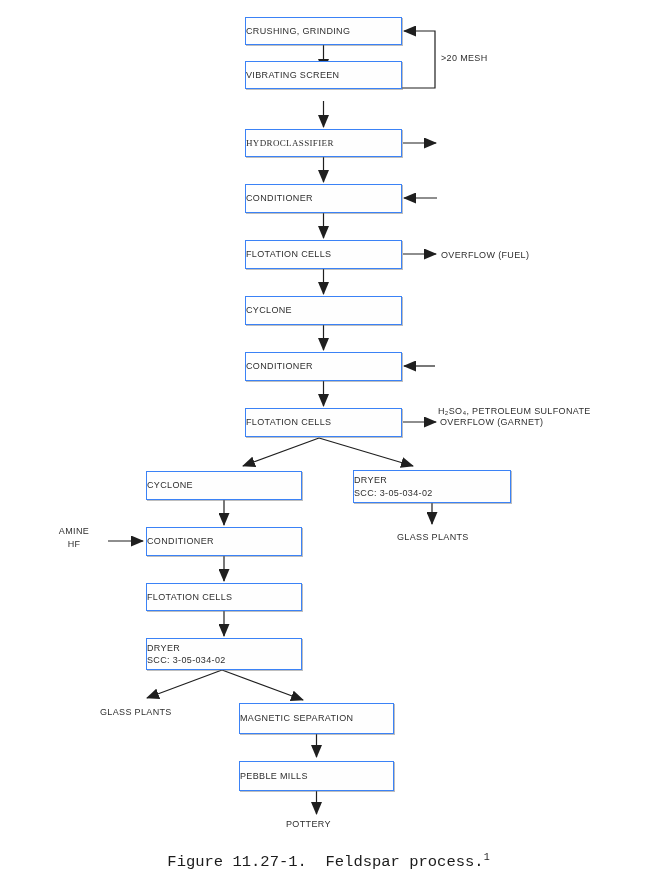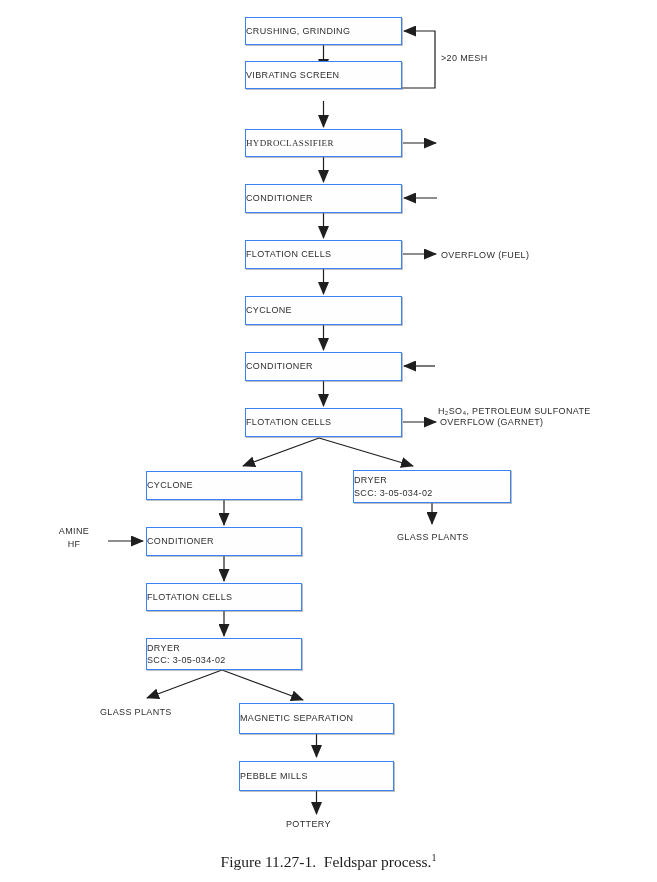--- a/index.html
+++ b/index.html
@@ -70,21 +70,21 @@
   .l-glassr  { left: 397px; top: 531px; }
   .l-amine   { left:  48px; top: 525px; width: 52px; text-align: center; }
   .l-glassl  { left: 100px; top: 706px; }
   .l-pottery { left: 286px; top: 818px; }
 
   .caption {
     position: absolute;
     left: 0; right: 0;
     top: 853px;
     text-align: center;
-    font-family: Liberation Serif, serif;
+    font-family: Liberation Mono, monospace;
     font-size: 15.5px;
     color: #1c1c1c;
     white-space: pre;
   }
   .caption sup { font-size: 10px; line-height: 0; }
 </style>
 </head>
 <body>
 
 <div class="page">

